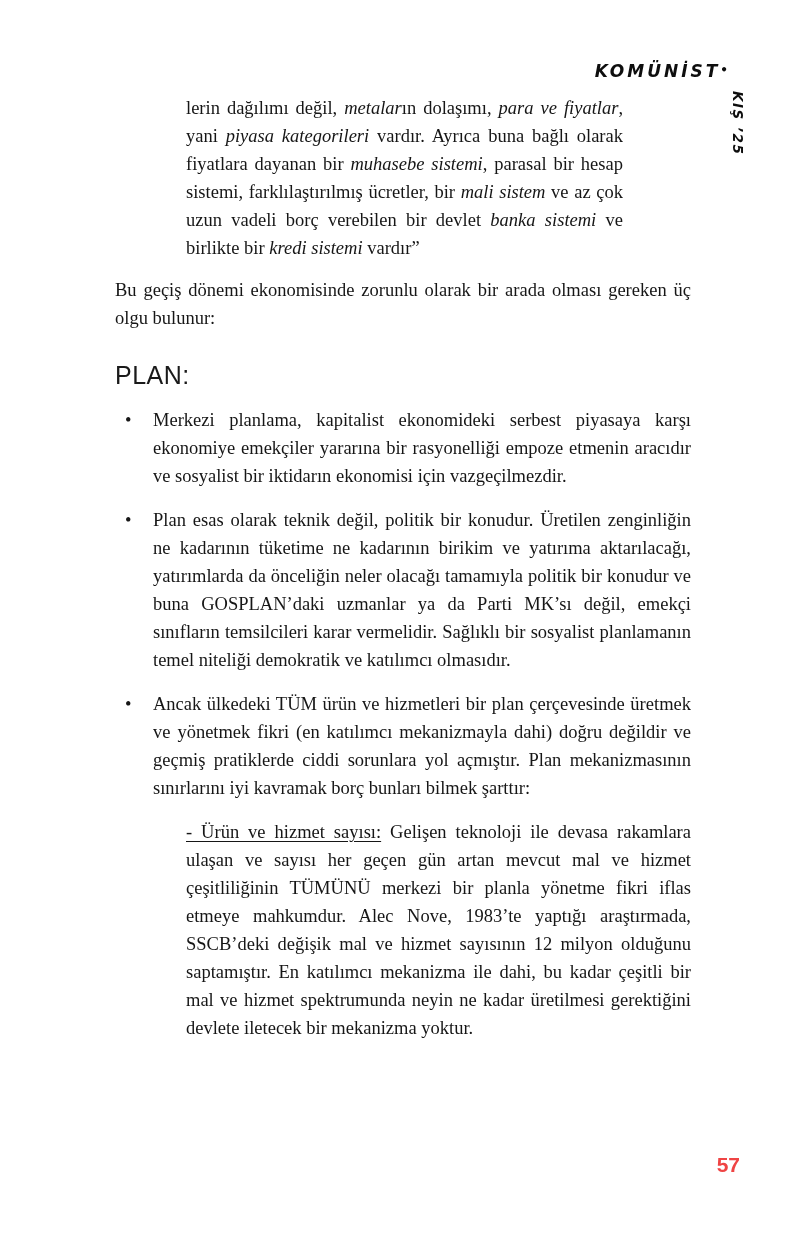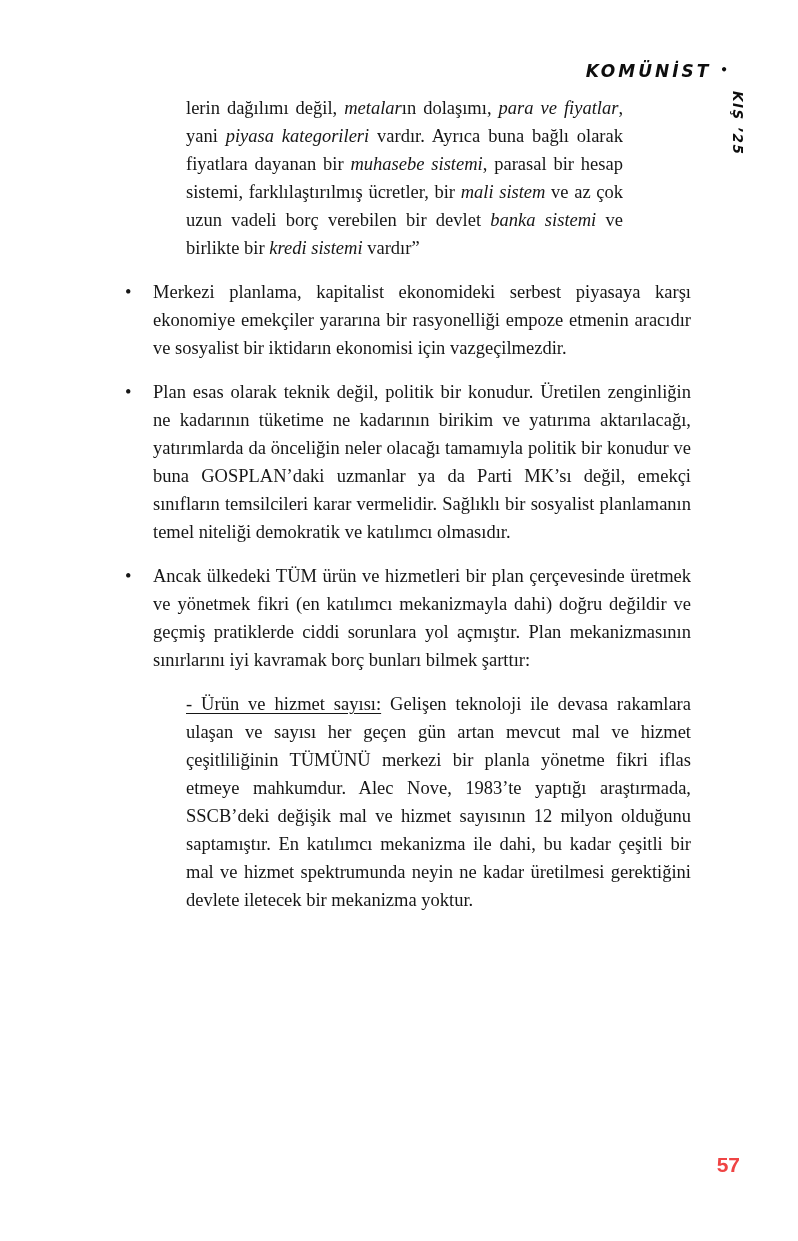--- a/index.html
+++ b/index.html
@@ -15,21 +15,20 @@
     color:#161616;
     overflow:hidden;
   }
   
   .masthead-wrap {
     position:absolute;
     top:57px;
     right:70px;
     display:flex;
     align-items:center;
-    gap:9px;
     font-family:"DejaVu Sans", sans-serif;
     font-style:italic;
     font-weight:bold;
     color:#0e0e0e;
   }
   .masthead { font-size:17px; letter-spacing:3px; }
   .masthead-dot { font-size:12px; transform:translateY(-1px); }
   
   .edition {
     position:absolute;
@@ -111,21 +110,23 @@
     <span class="masthead">KOMÜNİST</span>
     <span class="masthead-dot">•</span>
   </div>
 
   <div class="edition">KIŞ ’25</div>
 
   <div class="content">
 
     <blockquote class="quote"><span>lerin dağılımı değil, </span><span class="it">metalar</span><span>ın dolaşımı, </span><span class="it">para ve fiyatlar</span><span>, yani </span><span class="it">piyasa kategorileri</span><span> vardır. Ayrıca buna bağlı olarak fiyatlara dayanan bir </span><span class="it">muhasebe sistemi</span><span>, parasal bir hesap sistemi, farklılaştırılmış ücretler, bir </span><span class="it">mali sistem</span><span> ve az çok uzun vadeli borç verebilen bir devlet </span><span class="it">banka sistemi</span><span> ve birlikte bir </span><span class="it">kredi sistemi</span><span> vardır”</span></blockquote>
 
+    <p class="intro">Bu geçiş dönemi ekonomisinde zorunlu olarak bir arada olması gereken üç olgu bulunur:</p>
 
+    <h2 class="section">PLAN:</h2>
 
     <ul class="plan-list">
       <li>
         <span class="marker">•</span>
         <span>Merkezi planlama, kapitalist ekonomideki serbest piyasaya karşı ekonomiye emekçiler yararına bir rasyonelliği empoze etmenin aracıdır ve sosyalist bir iktidarın ekonomisi için vazgeçilmezdir.</span>
       </li>
       <li>
         <span class="marker">•</span>
         <span>Plan esas olarak teknik değil, politik bir konudur. Üretilen zenginliğin ne kadarının tüketime ne kadarının birikim ve yatırıma aktarılacağı, yatırımlarda da önceliğin neler olacağı tamamıyla politik bir konudur ve buna GOSPLAN’daki uzmanlar ya da Parti MK’sı değil, emekçi sınıfların temsilcileri karar vermelidir. Sağlıklı bir sosyalist planlamanın temel niteliği demokratik ve katılımcı olmasıdır.</span>
       </li>

